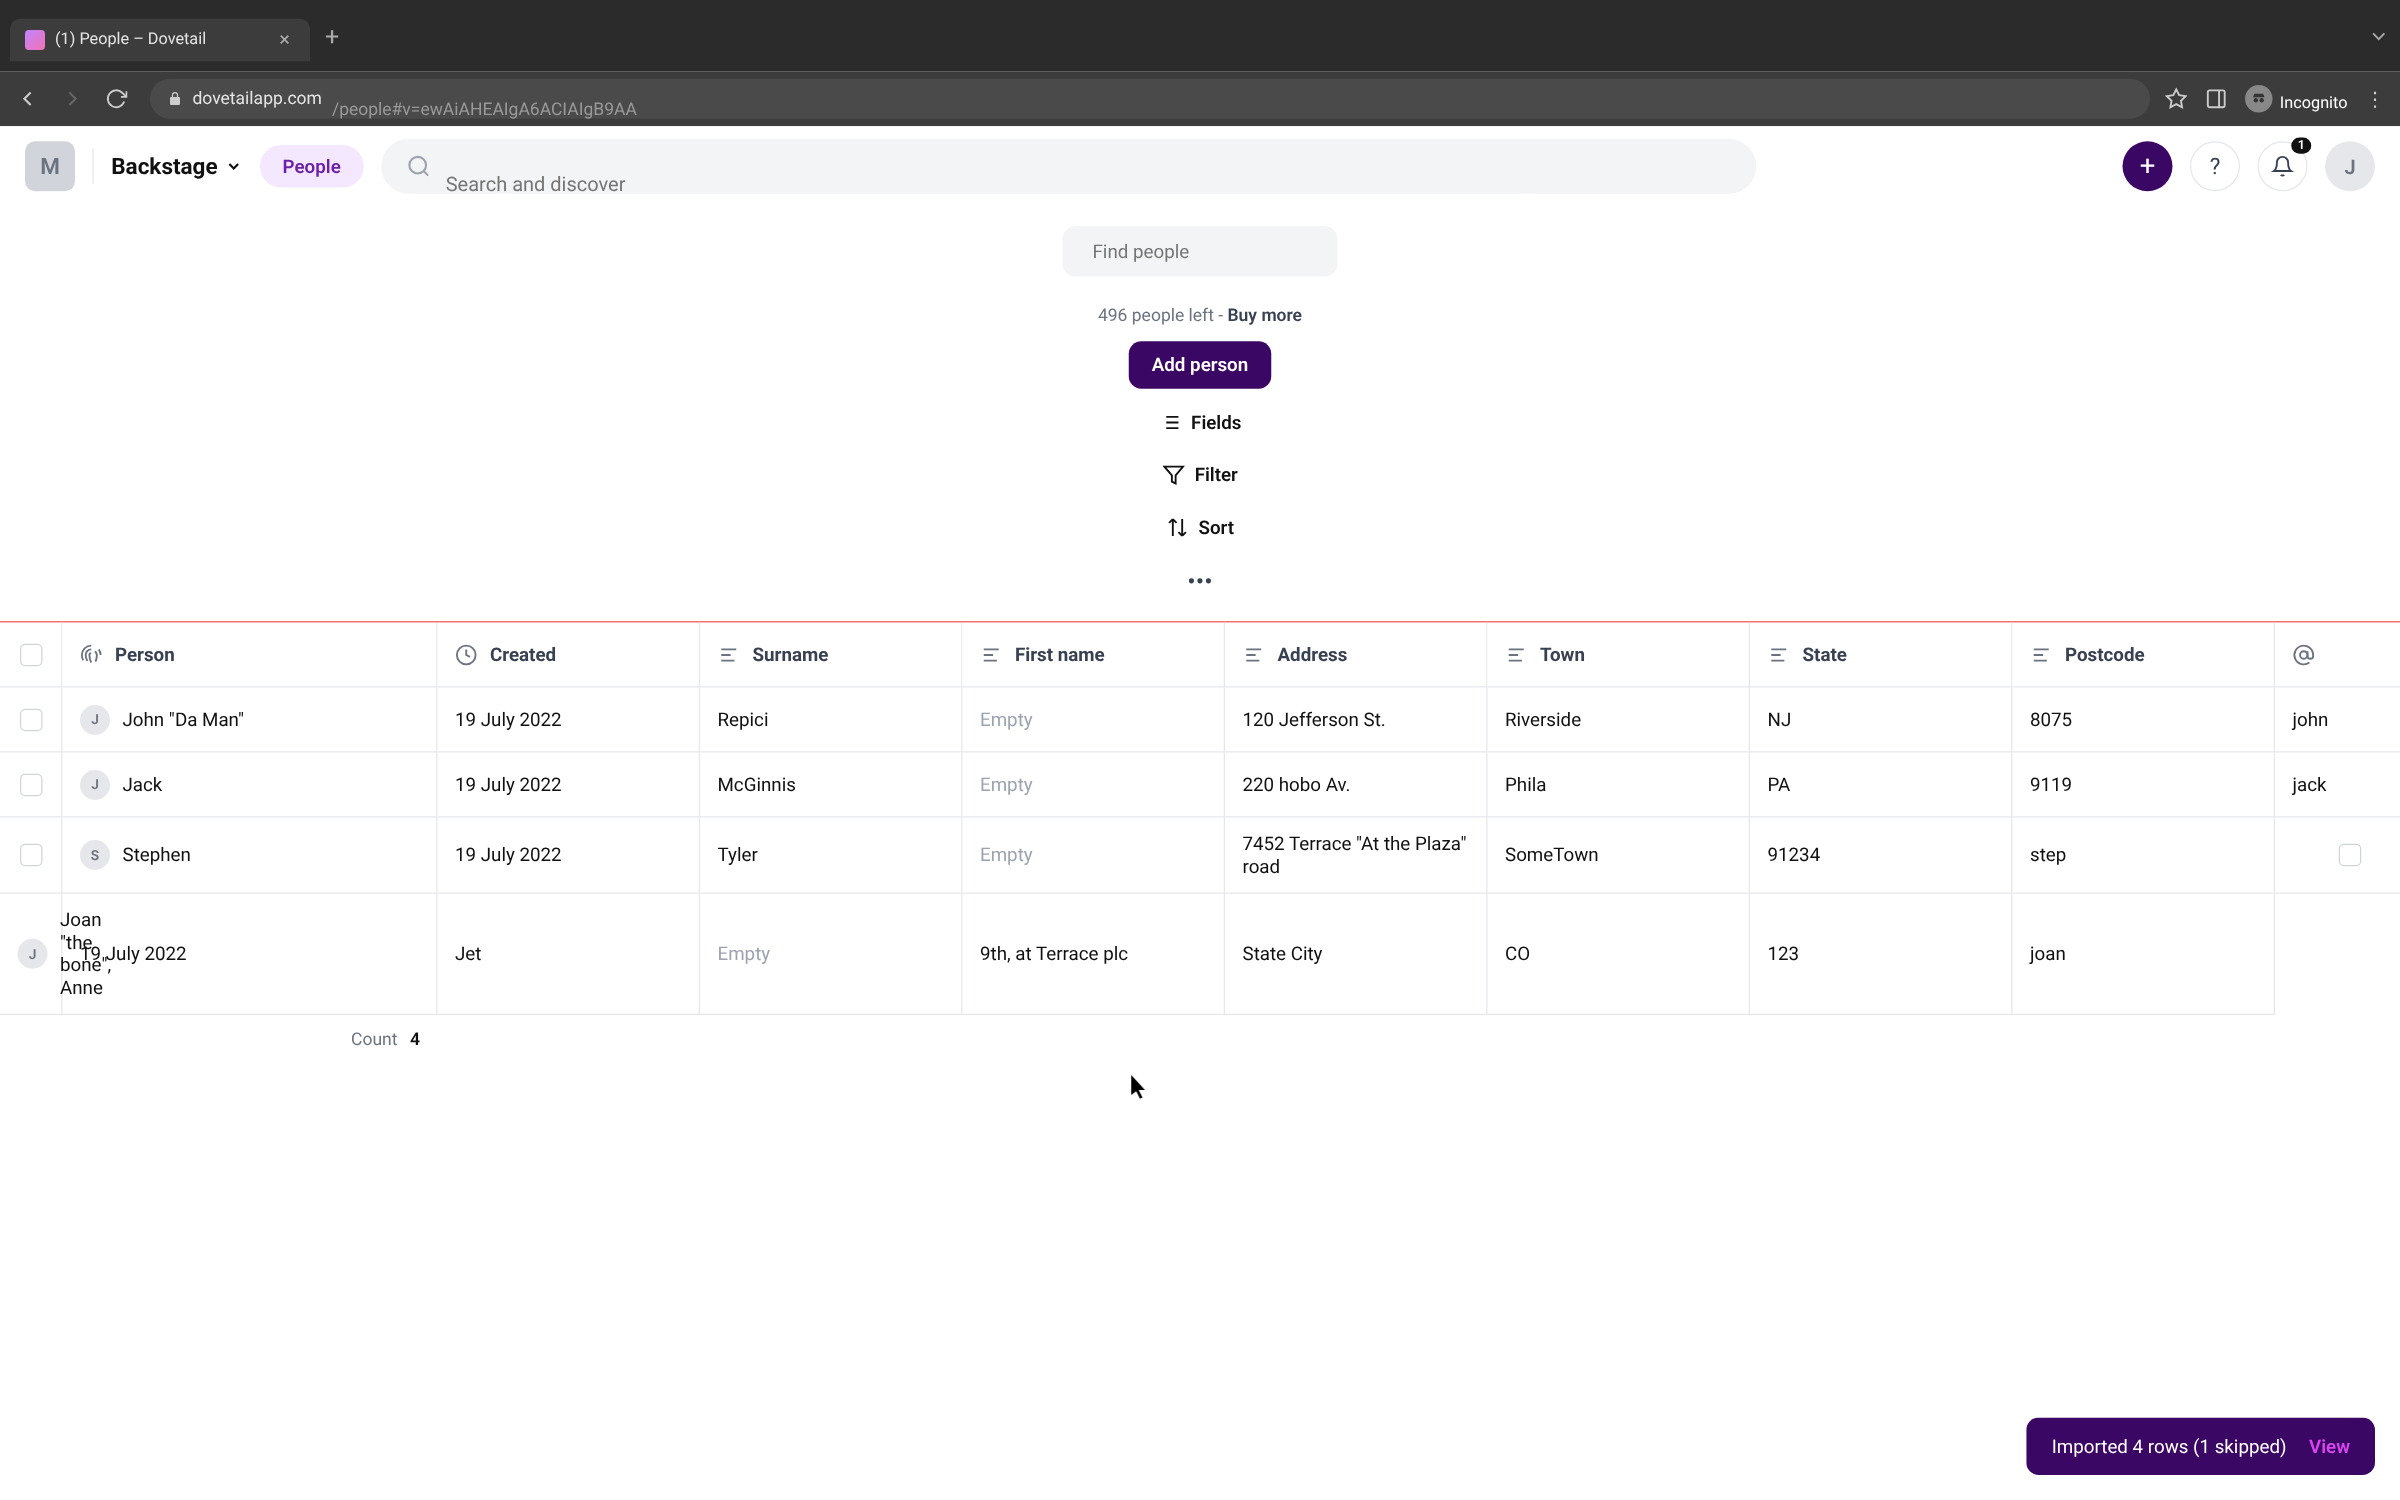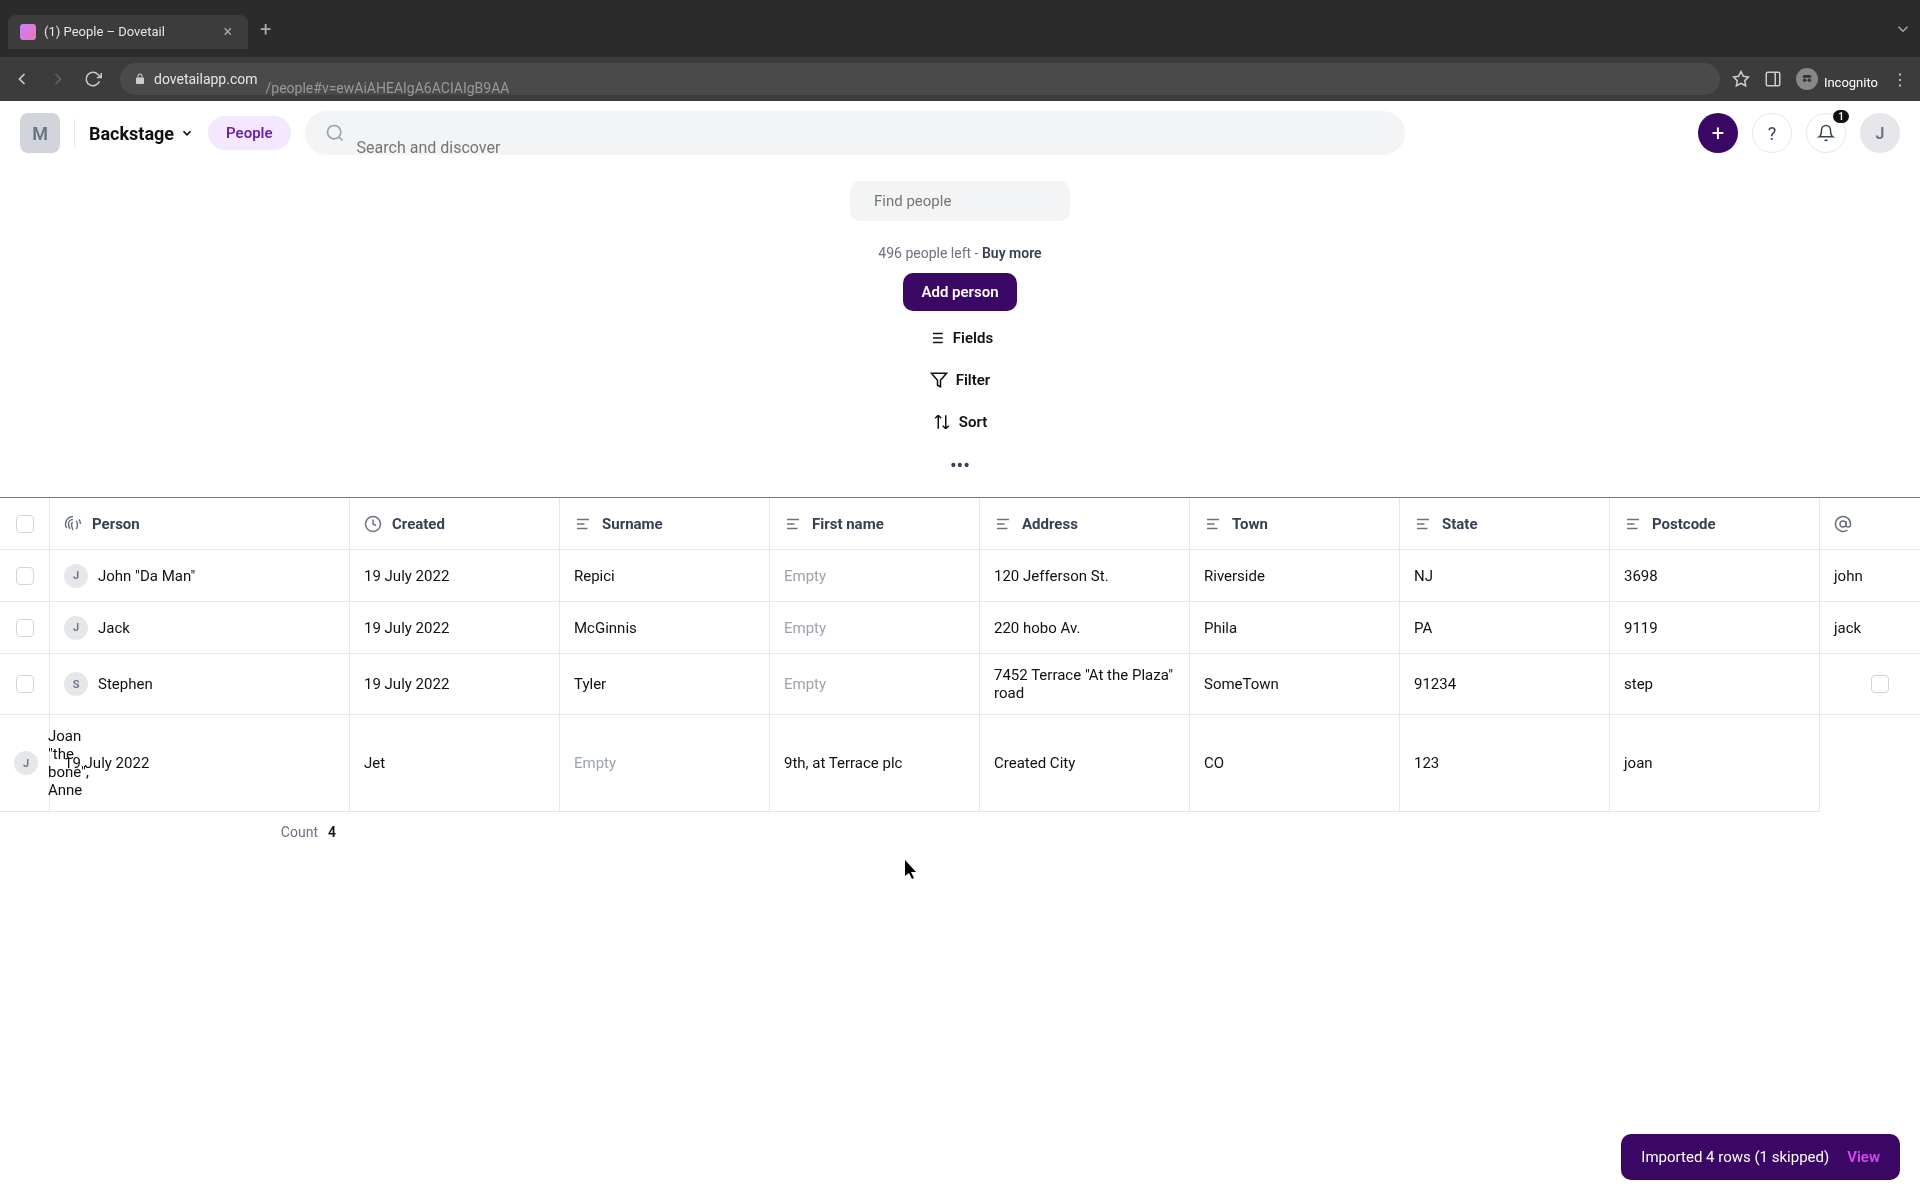--- a/index.html
+++ b/index.html
@@ -293,21 +293,21 @@
       <div class="td">
         <div class="row-avatar">J</div>
         <span>John "Da Man"</span>
       </div>
       <div class="td">19 July 2022</div>
       <div class="td">Repici</div>
       <div class="td empty">Empty</div>
       <div class="td">120 Jefferson St.</div>
       <div class="td">Riverside</div>
       <div class="td">NJ</div>
-      <div class="td">3698</div>
+      <div class="td">8075</div>
       <div class="td">john</div>
       <div class="td checkbox-cell">
         <div class="checkbox"></div>
       </div>
       <div class="td">
         <div class="row-avatar">J</div>
         <span>Jack</span>
       </div>
       <div class="td">19 July 2022</div>
       <div class="td">McGinnis</div>
@@ -335,21 +335,21 @@
         <div class="checkbox"></div>
       </div>
       <div class="td">
         <div class="row-avatar">J</div>
         <span>Joan "the bone", Anne</span>
       </div>
       <div class="td">19 July 2022</div>
       <div class="td">Jet</div>
       <div class="td empty">Empty</div>
       <div class="td">9th, at Terrace plc</div>
-      <div class="td">Created City</div>
+      <div class="td">State City</div>
       <div class="td">CO</div>
       <div class="td">123</div>
       <div class="td">joan</div>
     </div>
   <div class="table" style="border-top:none;">
     <div style="grid-column:1/2;"></div>
     <div class="count-row">
       <span>Count</span>
       <span class="count-val">4</span>
     </div>

